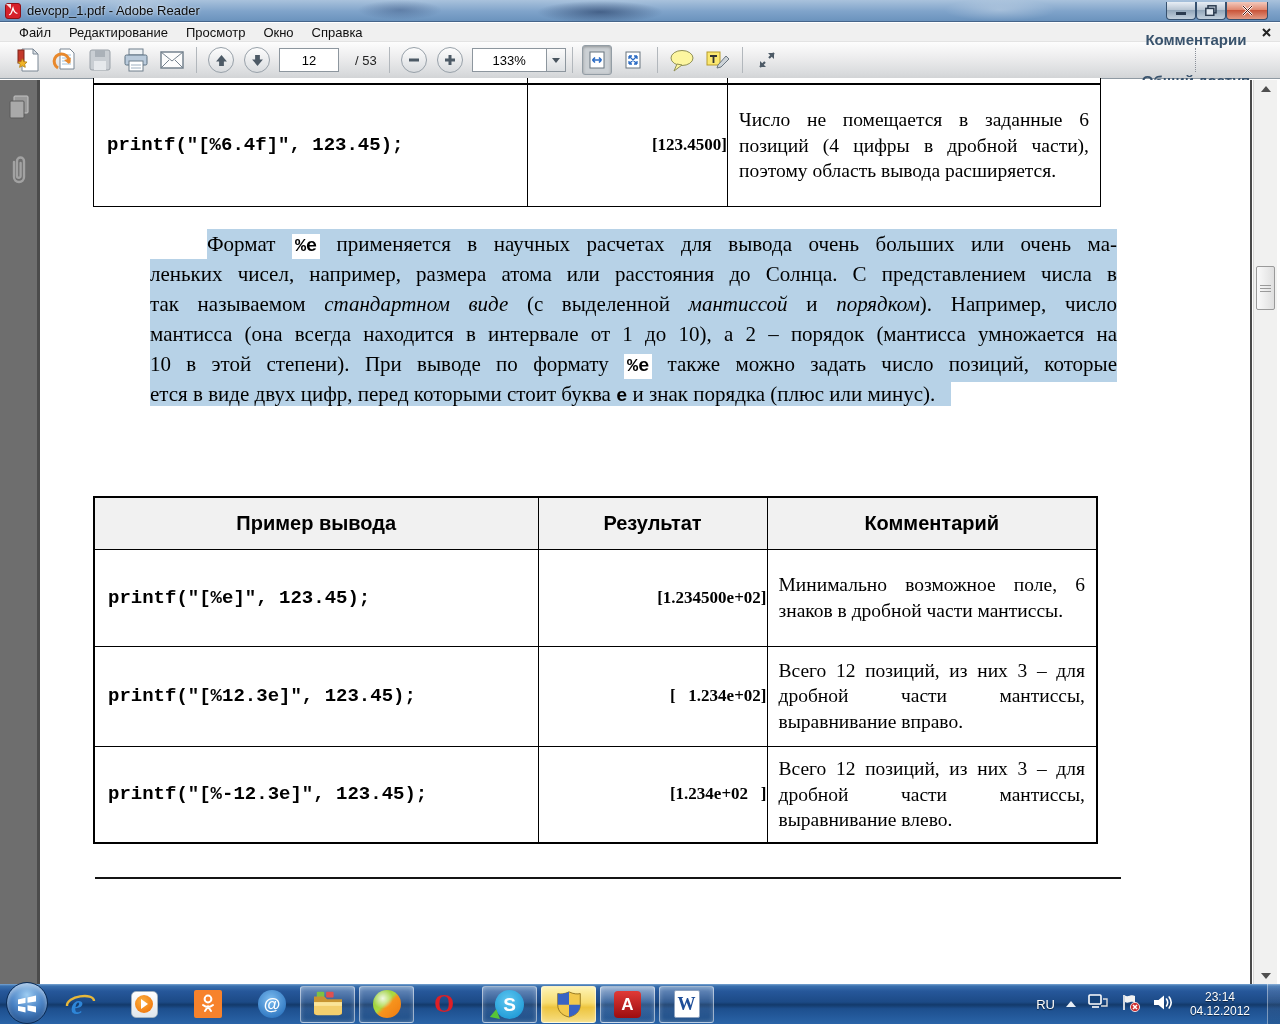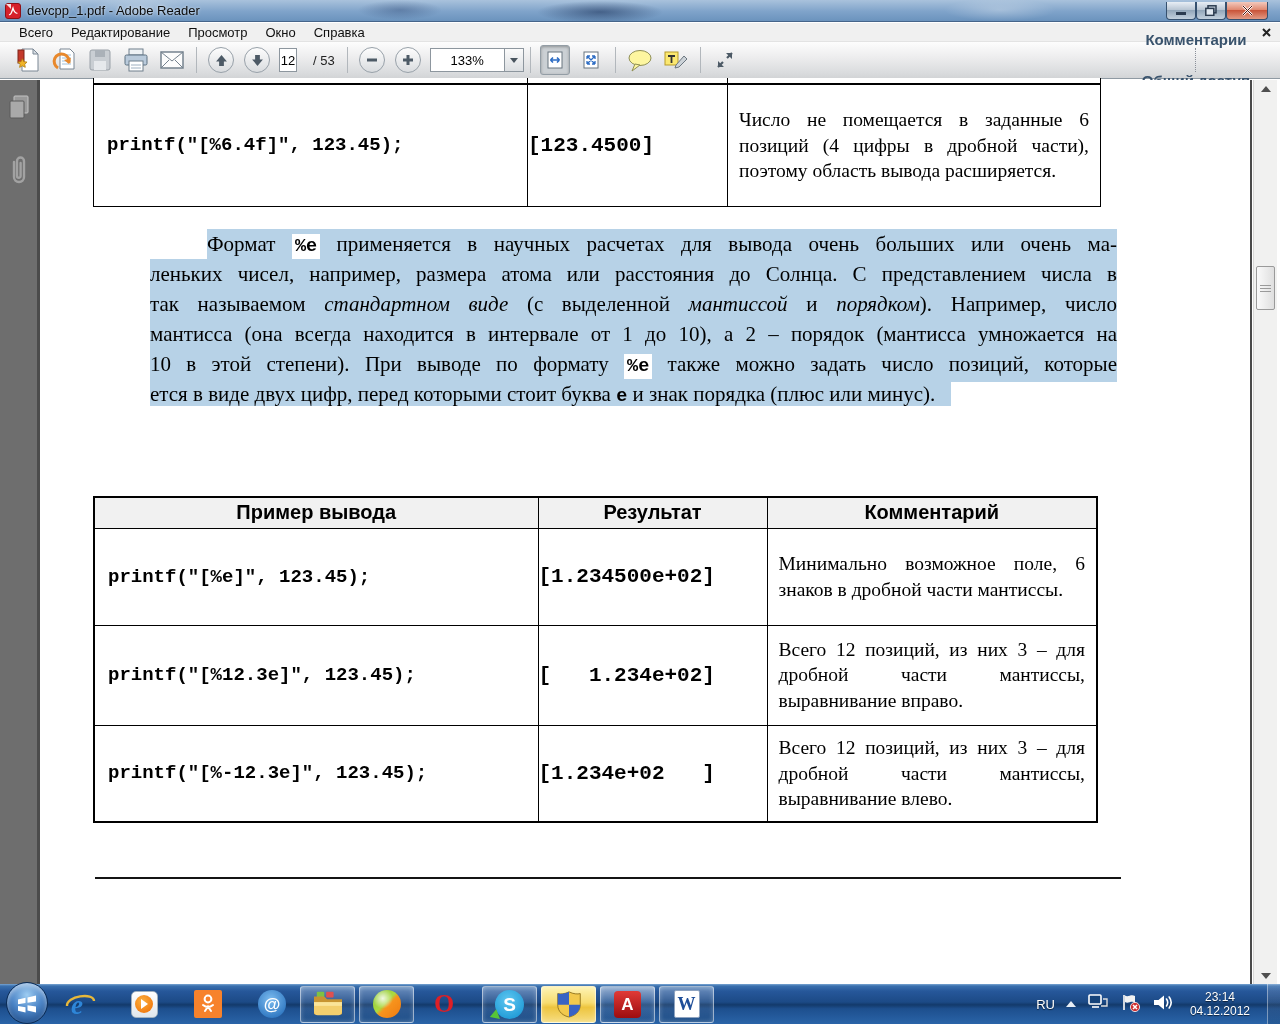--- a/index.html
+++ b/index.html
@@ -35,21 +35,21 @@
   
   .toolbar{position:absolute;top:42px;left:0;width:1280px;height:37px;
     background:linear-gradient(180deg,#fdfdfd,#ececed 45%,#dadcde 85%,#d2d4d6);
     border-bottom:1px solid #8f9aa3;display:flex;align-items:center;padding:0 10px;}
   .tb-btn{height:30px;min-width:30px;display:flex;align-items:center;justify-content:center;
           border-radius:3px;margin:0 3px;}
   .tb-btn.pressed{background:#cbd0d4;border:1px solid #939da5;box-shadow:inset 0 1px 3px rgba(0,0,0,.3);}
   .tb-sep{width:1px;height:26px;background:#b2b7bc;margin:0 6px;}
   .oval{width:26px;height:26px;border-radius:50%;border:1px solid #98a1a9;
         background:linear-gradient(180deg,#fdfdfd,#d9dcdf);display:flex;align-items:center;justify-content:center;}
-  .page-input{width:18px;height:24px;border:1px solid #8d969e;font-size:13px;text-align:center;
+  .page-input{width:60px;height:24px;border:1px solid #8d969e;font-size:13px;text-align:center;
               font-family:"Liberation Sans",sans-serif;padding:0;background:#fff;margin:10px 4px;}
   .page-total{font-size:13px;color:#222;margin:0 6px 0 12px;}
   .zoom-box{width:75px;height:24px;border:1px solid #8d969e;background:#fff;font-size:13px;
             display:flex;align-items:center;justify-content:center;margin-left:4px;}
   .zoom-dd{width:19px;height:24px;border:1px solid #8d969e;border-left:none;
            background:linear-gradient(180deg,#fbfbfb,#dcdfe2);display:flex;align-items:center;justify-content:center;}
   .tri-down{width:0;height:0;border-left:4px solid transparent;border-right:4px solid transparent;
             border-top:5px solid #49545e;}
   .tb-right{margin-left:auto;display:flex;align-items:center;flex-direction:column;}
   .tb-label{font-size:15px;font-weight:bold;color:#39536d;padding:0 20px;}
@@ -68,21 +68,21 @@
   .tri-dn-s{width:0;height:0;border-left:5px solid transparent;border-right:5px solid transparent;border-top:6px solid #4f4f4f;}
   .sb-thumb{position:absolute;left:2px;top:186px;width:19px;height:44px;border:1px solid #9a9a9a;border-radius:2px;
             background:linear-gradient(90deg,#fafafa,#dfdfdf);display:flex;flex-direction:column;gap:2px;
             align-items:center;justify-content:center;}
   .sb-thumb i{display:block;width:11px;height:1px;background:#9a9a9a;}
 
   
   .doc-table{border-collapse:collapse;table-layout:fixed;background:#fff;}
   .doc-table td,.doc-table th{border:1.5px solid #000;vertical-align:middle;padding:0;}
   .t-code{font-family:"Liberation Mono",monospace;font-weight:bold;font-size:19px;padding-left:13px !important;text-align:left;}
-  .t-res{font-family:Liberation Mono, monospace;font-weight:bold;font-size:21px;text-align:left;white-space:pre;}
+  .t-res{font-family:Liberation Serif, serif;font-weight:bold;font-size:17px;text-align:right;white-space:pre;}
   .t-com{font-family:"Liberation Serif",serif;font-size:19.5px;text-align:justify;
          padding:5px 11px !important;line-height:1.3;vertical-align:top;}
   .doc-table th{font-family:"Liberation Sans",sans-serif;font-weight:bold;font-size:20px;background:#f1f1f1;}
   .top-table{position:absolute;left:50px;top:-2px;}
   .top-table td.sliver{height:6px;border-top:none;border-bottom:2.5px solid #000;}
   .main-table{position:absolute;left:50px;top:416px;border:2px solid #000;}
 
   .paragraph{position:absolute;left:60px;top:149px;width:1014px;font-family:"Liberation Serif",serif;
              font-size:21px;color:#000;}
   .pline{height:30px;line-height:30px;white-space:nowrap;margin-left:47px;}
@@ -181,21 +181,21 @@
       <div class="wbtn close">
           <svg width="11" height="11">
             <path d="M1 1 L10 10 M10 1 L1 10" stroke="#fff" stroke-width="2.4"></path>
             <path d="M1 1 L10 10 M10 1 L1 10" stroke="#4a1008" stroke-width="1"></path>
           </svg>
         </div>
     </div>
   </div>
 
   <div class="menubar">
-    <span class="menu-item">Всего</span>
+    <span class="menu-item">Файл</span>
     <span class="menu-item">Редактирование</span>
     <span class="menu-item">Просмотр</span>
     <span class="menu-item">Окно</span>
     <span class="menu-item">Справка</span>
     <span class="menu-close">
       <svg width="9" height="9">
           <path d="M1 1 L8 8 M8 1 L1 8" stroke="#222" stroke-width="2"></path>
         </svg>
     </span>
   </div>
@@ -372,21 +372,21 @@
         <div class="pline no-just"><span class="hl"><span>ется в виде двух цифр, перед которыми стоит буква </span><span class="seg-boldmono">e</span><span> и знак порядка (плюс или минус).</span></span></div>
       </div>
 
       <table class="doc-table main-table">
         <colgroup>
             <col style="width:444px">
             <col style="width:229px">
             <col style="width:330px">
           </colgroup>
         <tbody>
-            <tr style="height:31px;">
+            <tr style="height:52px;">
           <th>Пример вывода</th>
           <th>Результат</th>
           <th>Комментарий</th>
         </tr>
         <tr style="height:97px;">
           <td class="t-code">printf("[%e]", 123.45);</td>
           <td class="t-res">[1.234500e+02]</td>
           <td class="t-com">Минимально возможное поле, 6 знаков в дробной части мантиссы.</td>
         </tr>
         <tr style="height:100px;">

